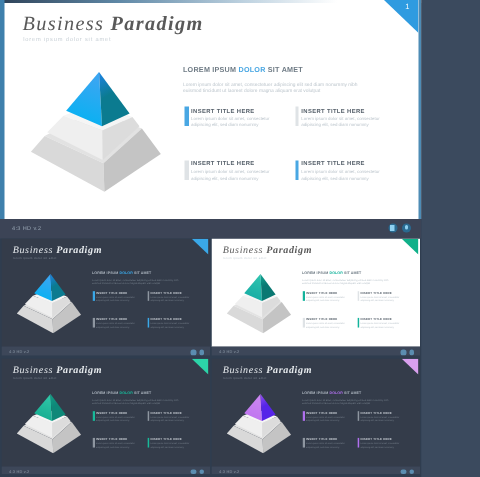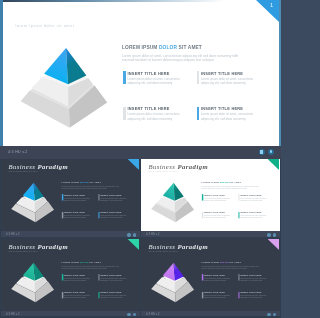--- a/index.html
+++ b/index.html
@@ -79,20 +79,21 @@
   <polygon points="66,48 68.0,84.2 44.1,73.8" fill="url(#gLmain)"></polygon>
   <polygon points="66,48 86.4,75.6 68.0,84.2" fill="url(#gRmain)"></polygon>
 </svg>
     <div class="edge-t" style="background:linear-gradient(90deg,#2e4258 0%,#5f88a6 28%,#bed2e0 58%,#ffffff 80%)"></div>
     <div class="edge-l" style="background:#3f80ac"></div>
     <div class="edge-r" style="background:#4e8cb5"></div>
     <div class="corner">
       <div class="tri" style="background:#2f9be0"></div>
       <div class="num">1</div>
     </div>
+    <div class="title" style="color:#595959"><span>Business</span> <b>Paradigm</b></div>
     <div class="subtitle" style="color:#c8d0d6">lorem ipsum dolor sit amet</div>
     <div class="head" style="color:#6f7b85"><span>LOREM IPSUM </span><em style="color:#49a7e3">DOLOR</em><span> SIT AMET</span></div>
     <div class="btxt" style="color:#bcc5cc">Lorem ipsum dolor sit amet, consectetuer adipiscing elit sed diam nonummy nibh euismod tincidunt ut laoreet dolore magna aliquam erat volutpat</div>
 
     <div class="card c1">
       <div class="bar" style="background:#49a7e3"></div>
       <div class="ct" style="color:#58626c">INSERT TITLE HERE</div>
       <div class="cd" style="color:#bcc5cc">Lorem ipsum dolor sit amet, consectetur adipiscing elit, sed diam nonummy</div>
     </div>
     <div class="card c2">

